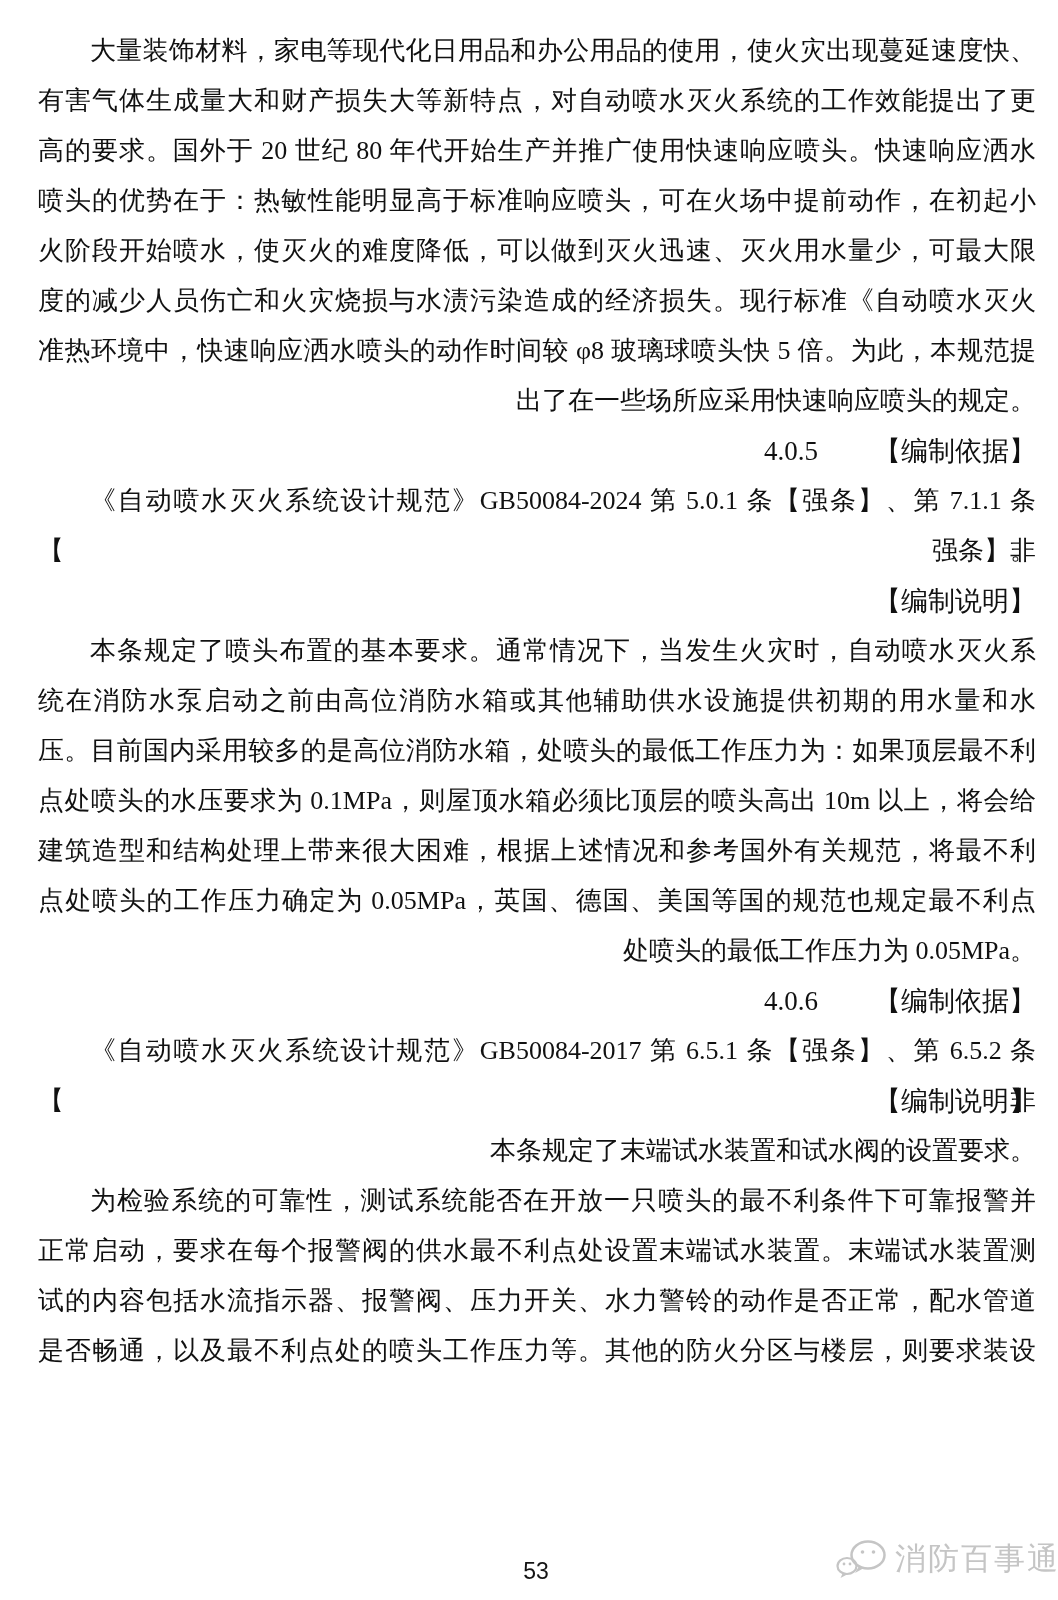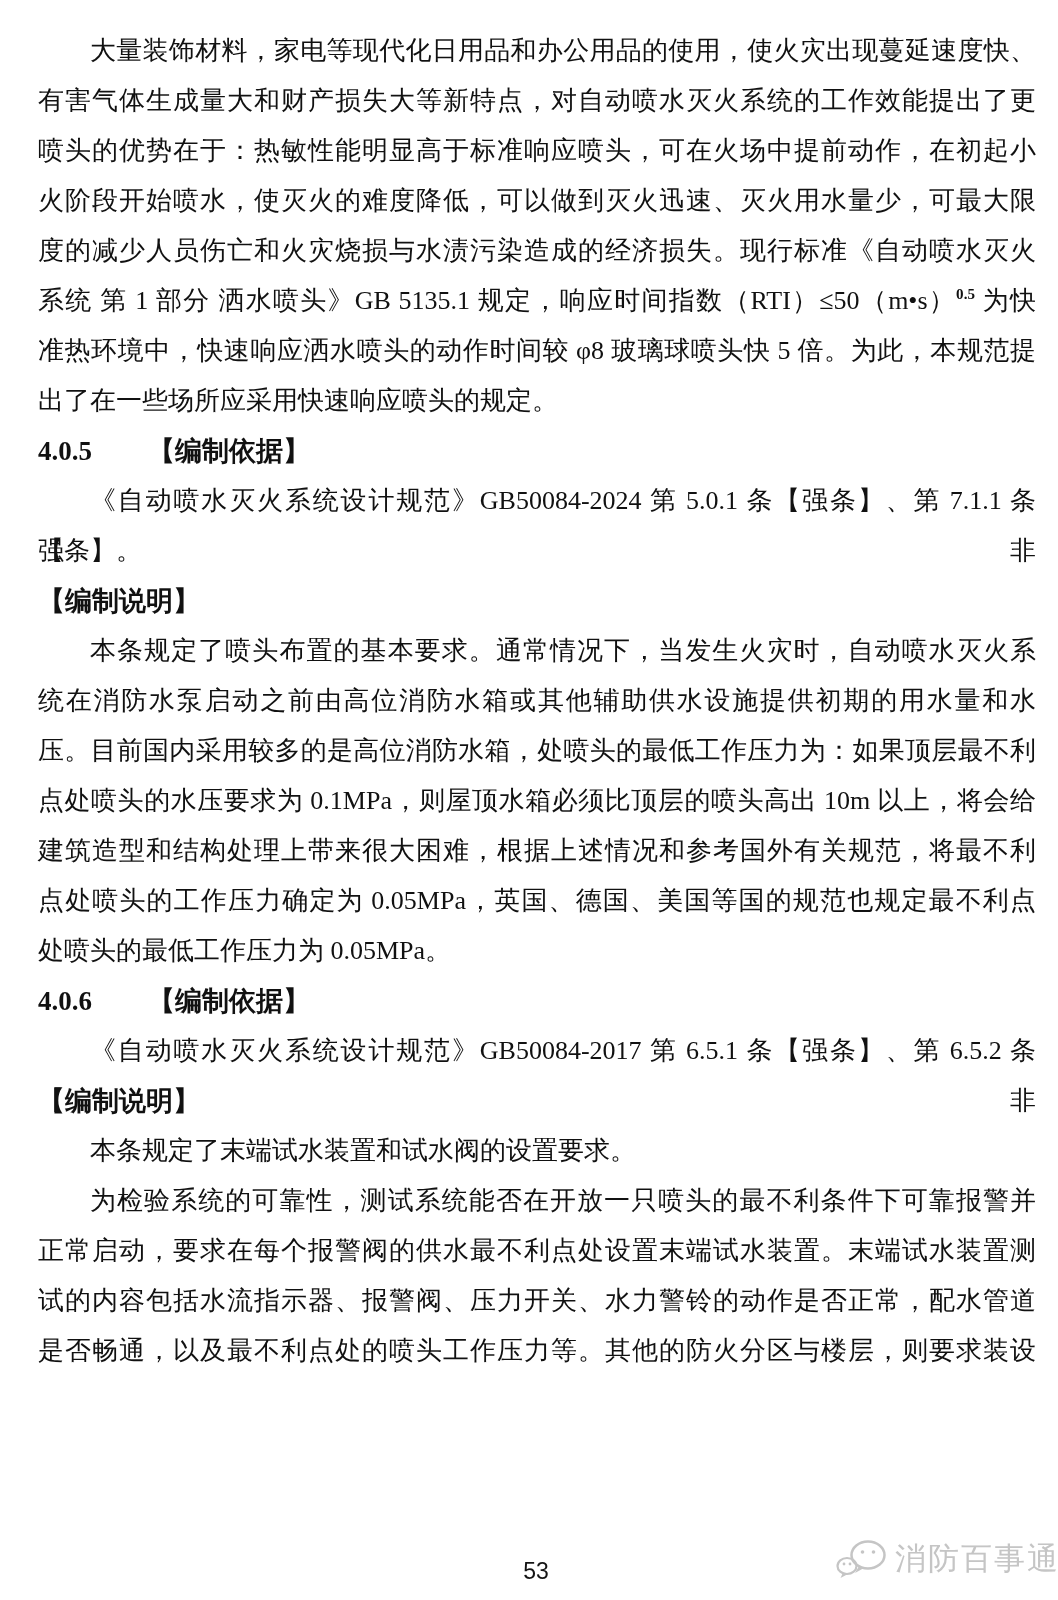--- a/index.html
+++ b/index.html
@@ -21,34 +21,34 @@
     position: absolute;
     left: 38px;
     right: 36px;
     top: 26px;
   }
   .line {
     height: 50px;
     line-height: 50px;
     font-size: 26px;
     white-space: nowrap;
-    text-align: left;
+    text-align: right;
     color: #111111;
   }
   .line.fill {
     white-space: normal;
     text-align: justify;
     text-align-last: justify;
     text-justify: inter-character;
   }
   .line.indent {
     text-indent: 52px;
   }
   .line.heading {
-    font-weight: bold;
+    font-weight: normal;
     font-size: 27px;
   }
   .line sup {
     font-size: 0.58em;
     vertical-align: super;
     line-height: 0;
     font-weight: bold;
   }
   .gap { margin-left: 56px; }
   .footer-pagenum {
@@ -78,24 +78,24 @@
   .watermark svg { display: block; }
 </style>
 </head>
 <body>
 
 <div class="page">
 
   <div class="doc-lines" id="doc-lines">
       <div class="line body indent fill"><span>大量装饰材料，家电等现代化日用品和办公用品的使用，使火灾出现蔓延速度快、</span></div>
       <div class="line body fill"><span>有害气体生成量大和财产损失大等新特点，对自动喷水灭火系统的工作效能提出了更</span></div>
+      <div class="line body fill"><span>高的要求。国外于 20 世纪 80 年代开始生产并推广使用快速响应喷头。快速响应洒水</span></div>
       <div class="line body fill"><span>喷头的优势在于：热敏性能明显高于标准响应喷头，可在火场中提前动作，在初起小</span></div>
       <div class="line body fill"><span>火阶段开始喷水，使灭火的难度降低，可以做到灭火迅速、灭火用水量少，可最大限</span></div>
       <div class="line body fill"><span>度的减少人员伤亡和火灾烧损与水渍污染造成的经济损失。现行标准《自动喷水灭火</span></div>
-      <div class="line body fill"><span>系统 第 1 部分 洒水喷头》GB 5135.1 规定，响应时间指数（RTI）≤50（m•s）</span><sup>0.5</sup><span> 为快</span></div>
       <div class="line body fill"><span>准热环境中，快速响应洒水喷头的动作时间较 φ8 玻璃球喷头快 5 倍。为此，本规范提</span></div>
       <div class="line body"><span>出了在一些场所应采用快速响应喷头的规定。</span></div>
       <div class="line heading"><span>4.0.5</span><span class="gap">【编制依据】</span></div>
       <div class="line body indent fill"><span>《自动喷水灭火系统设计规范》GB50084-2024 第 5.0.1 条【强条】、第 7.1.1 条【非</span></div>
       <div class="line body"><span>强条】。</span></div>
       <div class="line heading"><span>【编制说明】</span></div>
       <div class="line body indent fill"><span>本条规定了喷头布置的基本要求。通常情况下，当发生火灾时，自动喷水灭火系</span></div>
       <div class="line body fill"><span>统在消防水泵启动之前由高位消防水箱或其他辅助供水设施提供初期的用水量和水</span></div>
       <div class="line body fill"><span>压。目前国内采用较多的是高位消防水箱，处喷头的最低工作压力为：如果顶层最不利</span></div>
       <div class="line body fill"><span>点处喷头的水压要求为 0.1MPa，则屋顶水箱必须比顶层的喷头高出 10m 以上，将会给</span></div>

